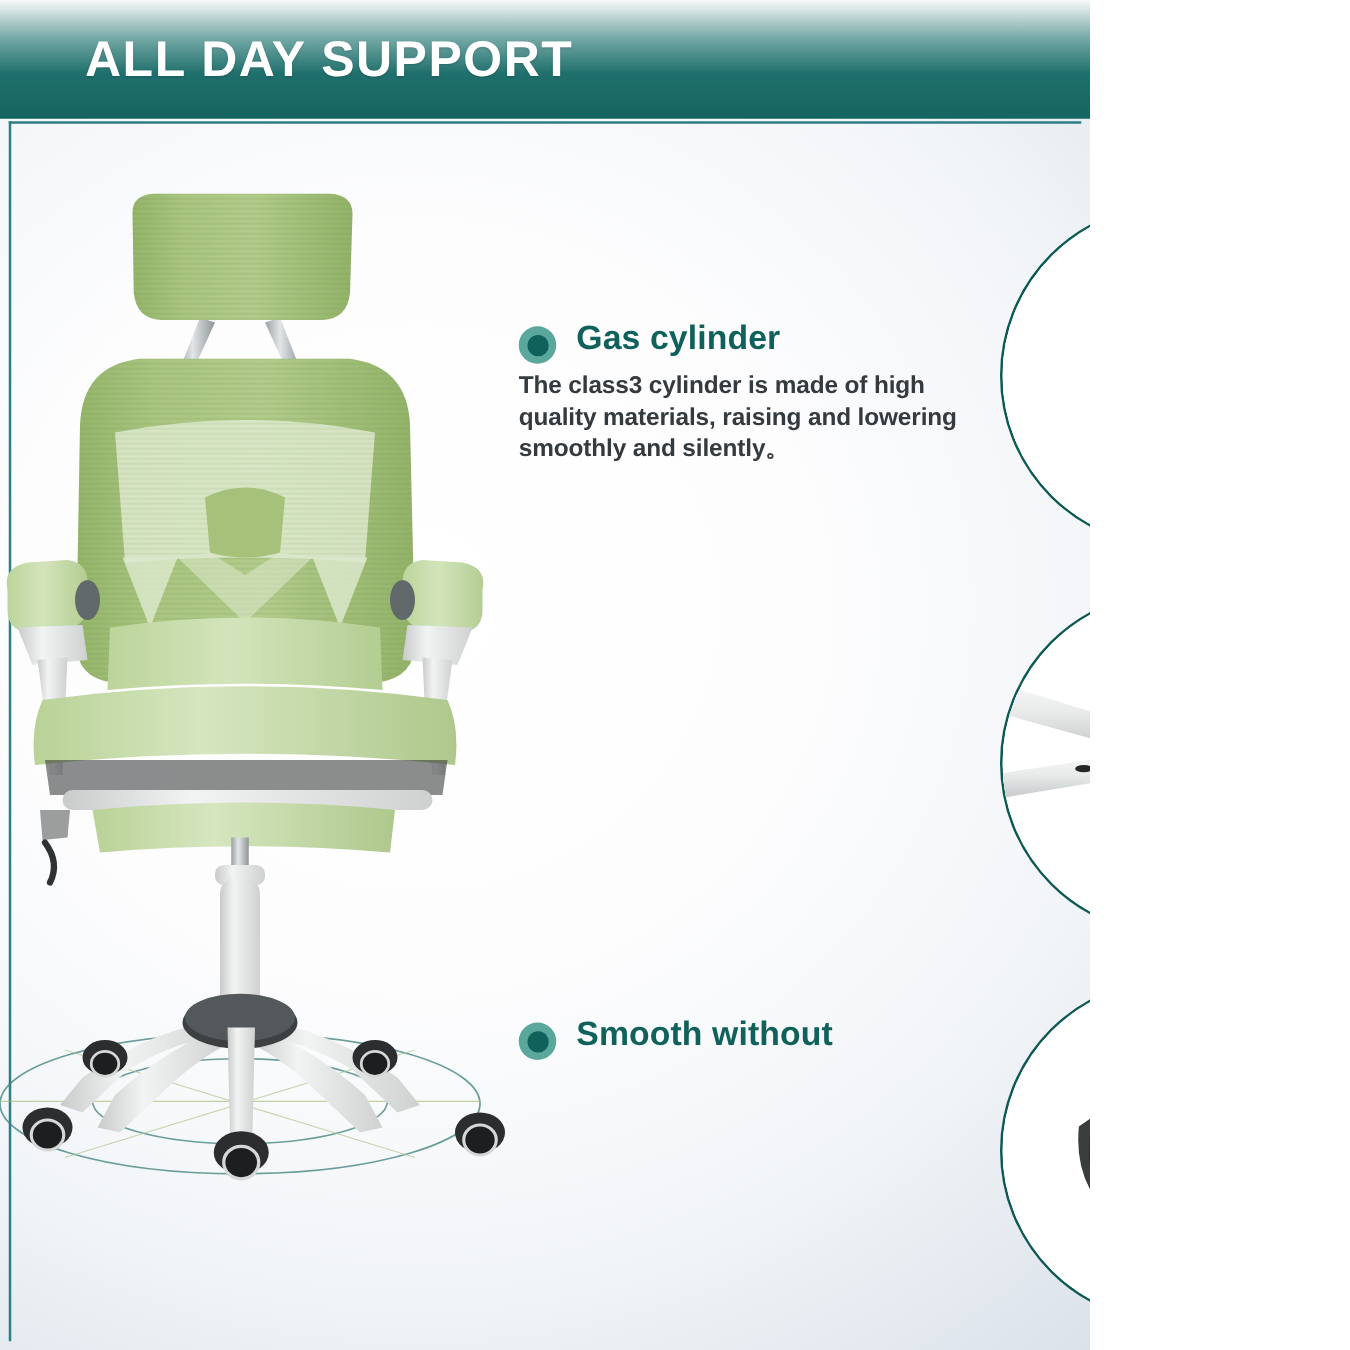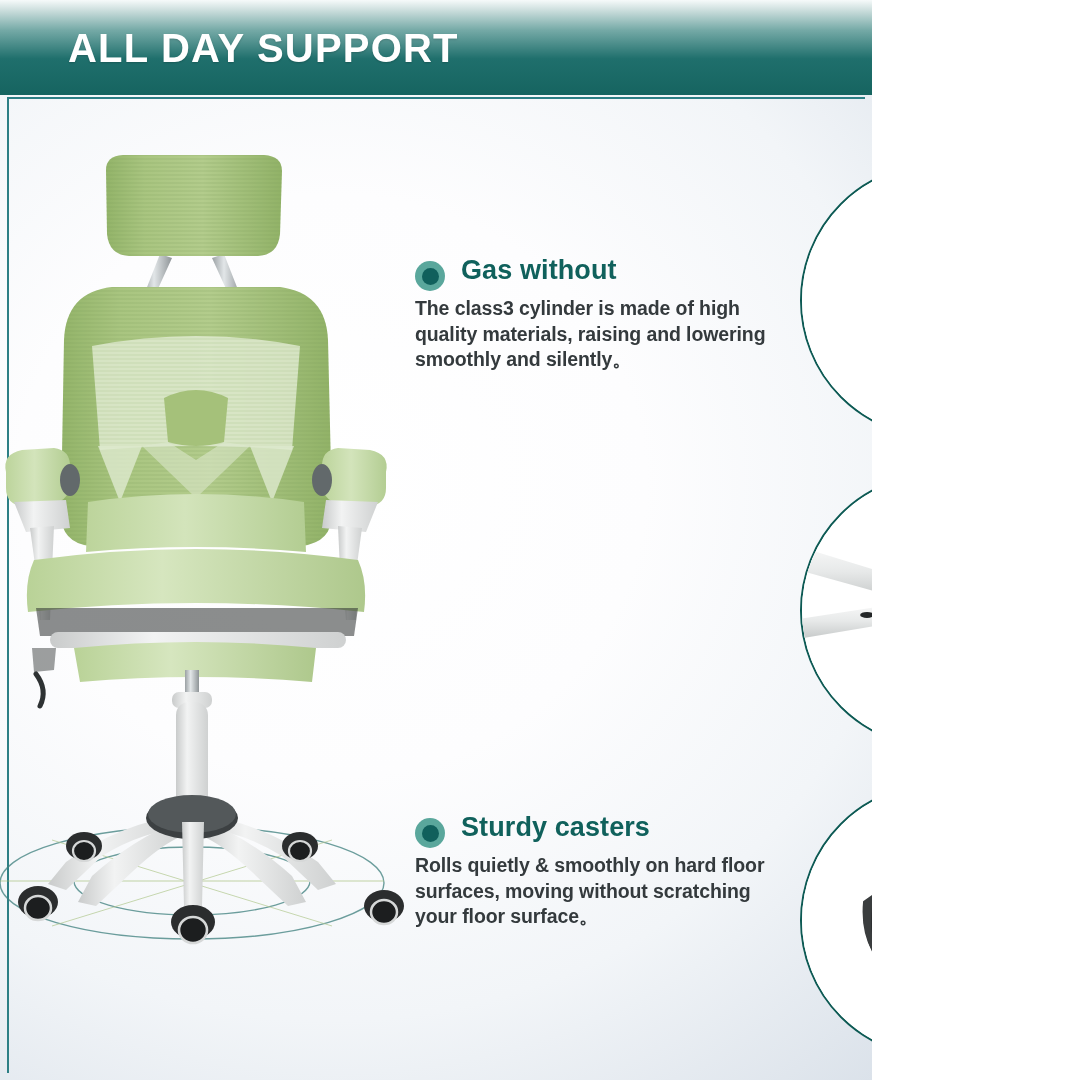--- a/index.html
+++ b/index.html
@@ -240,29 +240,28 @@
           <ellipse cx="201" cy="772" rx="22" ry="17" fill="#2b2d2e"></ellipse>
           <ellipse cx="201" cy="780" rx="14" ry="13" fill="#1c1e1f"></ellipse>
           <ellipse cx="201" cy="780" rx="14" ry="13" fill="none" stroke="#d6d8d8" stroke-width="2.6"></ellipse>
         </g>
       </g>
     </svg>
   </div>
 
   <div class="feature f0">
     <span class="bullet"></span>
-    <div class="feature-title">Gas without</div>
+    <div class="feature-title">Gas cylinder</div>
     <div class="feature-body">The class3 cylinder is made of high quality materials, raising and lowering smoothly and silently。</div>
   </div>
 
 
   <div class="feature f2">
     <span class="bullet"></span>
-    <div class="feature-title">Sturdy casters</div>
-    <div class="feature-body">Rolls quietly &amp; smoothly on hard floor surfaces, moving without scratching your floor surface。</div>
+    <div class="feature-title">Smooth without</div>
   </div>
 
   <div class="detail d0">
     <svg viewBox="0 0 275 275" xmlns="http://www.w3.org/2000/svg">
       <defs>
         <linearGradient id="gcBody" x1="0" y1="0" x2="1" y2="0">
           <stop offset="0" stop-color="#c9cac6"></stop>
           <stop offset=".28" stop-color="#f4f4f0"></stop>
           <stop offset=".62" stop-color="#e4e5e0"></stop>
           <stop offset="1" stop-color="#b9bab6"></stop>

